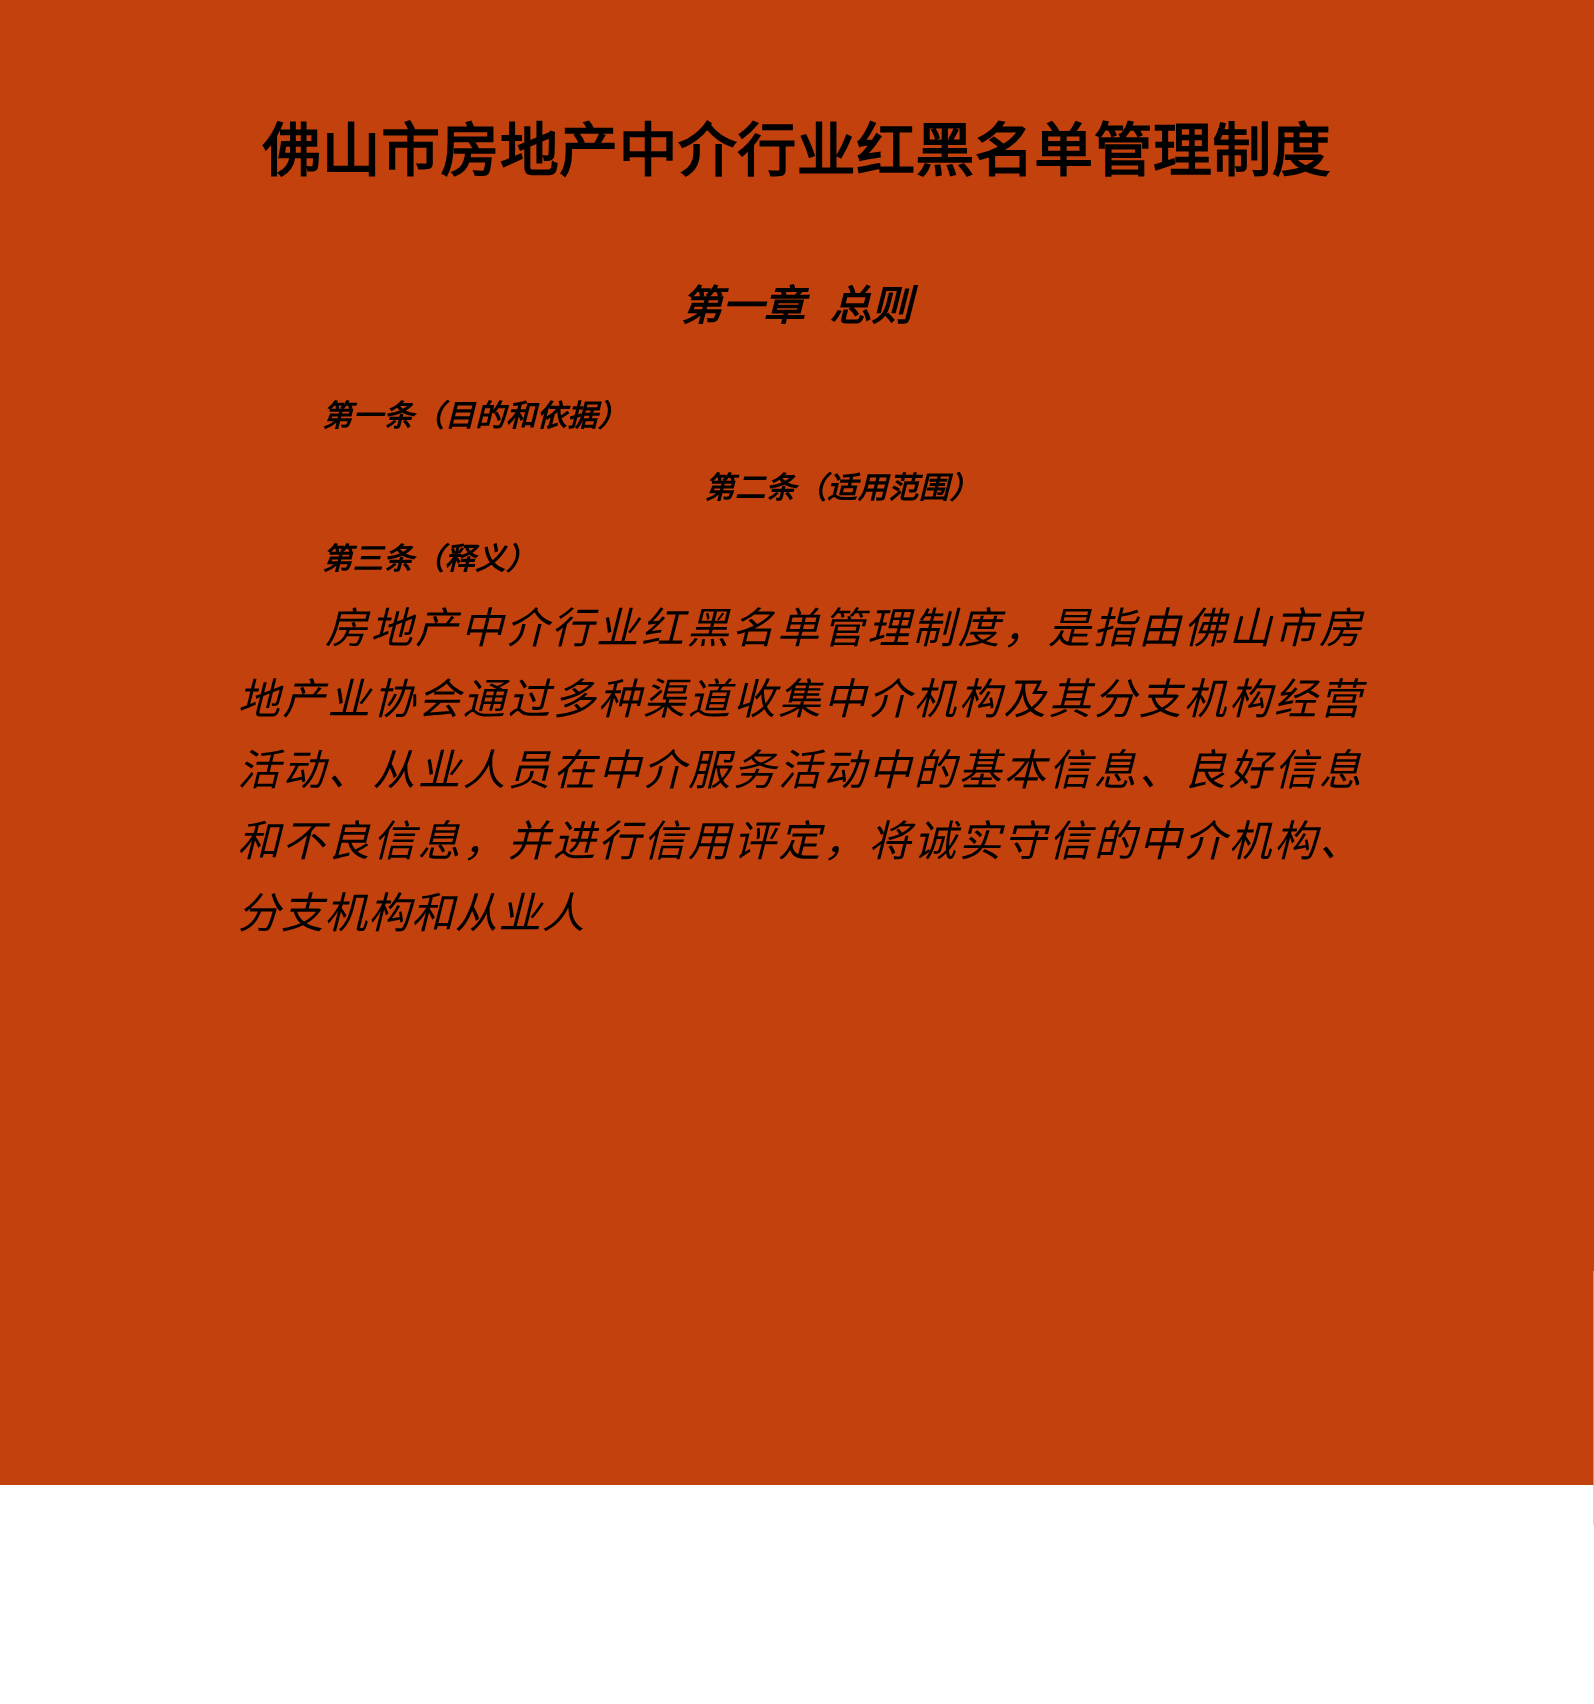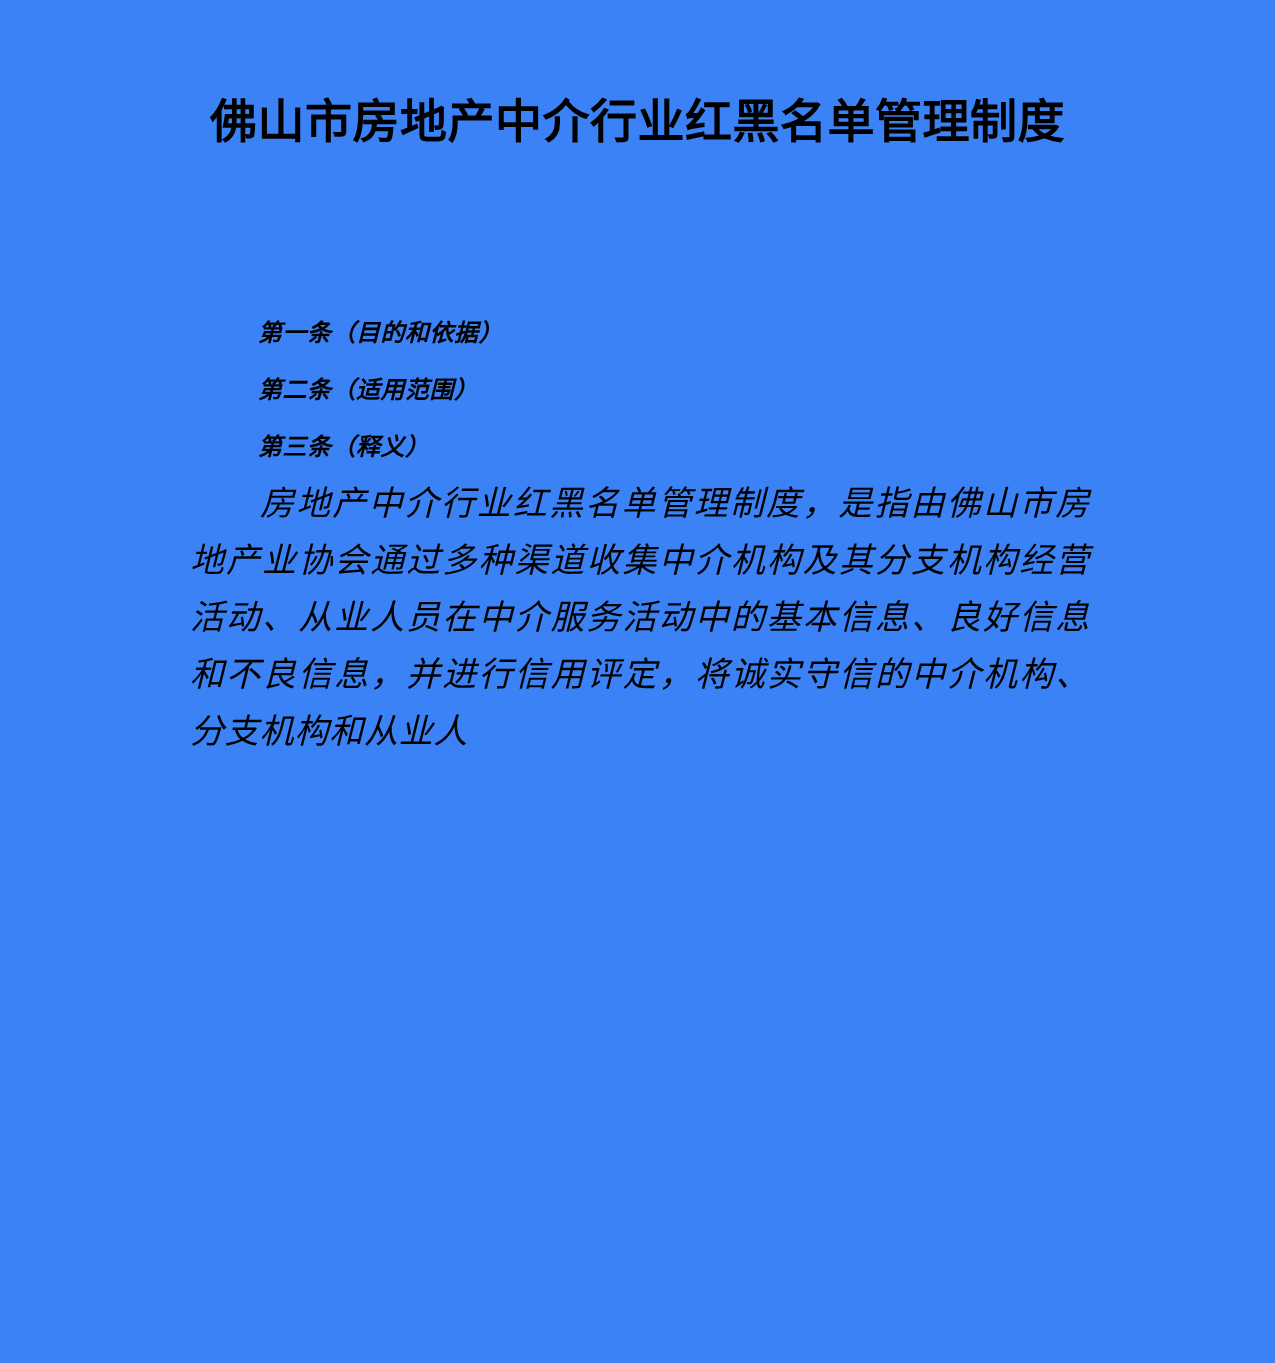--- a/index.html
+++ b/index.html
@@ -5,22 +5,22 @@
 <style>
   html, body {
     margin: 0;
     padding: 0;
     background: #ffffff;
   }
 
   #page {
     position: relative;
     width: 1275px;
-    height: 1363px;
-    background: #3b82f6;
+    height: 1188px;
+    background: #c2410c;
     overflow: hidden;
     font-family: "DejaVu Serif", "Liberation Serif", serif;
     color: #000000;
     -webkit-font-smoothing: antialiased;
   }
 
   
   .doc-title {
     position: absolute;
     top: 64px;
@@ -78,30 +78,33 @@
     margin: 0;
     padding: 0;
     text-align: justify;
     text-justify: inter-character;
     text-indent: 70px;
     letter-spacing: 0.8px;
     word-break: break-all;
   }
 
   
-  .blk-2-head { margin-top: 0; }
+  .blk-2-head { margin-top: 0; text-align: center; }
   .blk-3-head { margin-top: 0; font-style: italic; }
 </style>
 </head>
 <body>
 
 <div id="page">
 
   <h1 class="doc-title">佛山市房地产中介行业红黑名单管理制度</h1>
 
+  <h2 class="chapter-heading">
+    <span>第一章</span><span class="gap"></span><span>总则</span>
+  </h2>
 
   <div class="body-col">
 
     <h3 class="article-heading blk-1-head">第一条（目的和依据）</h3>
 
     <h3 class="article-heading blk-2-head">第二条（适用范围）</h3>
 
     <h3 class="article-heading blk-3-head">第三条（释义）</h3>
     <p class="article-body">房地产中介行业红黑名单管理制度，是指由佛山市房地产业协会通过多种渠道收集中介机构及其分支机构经营活动、从业人员在中介服务活动中的基本信息、良好信息和不良信息，并进行信用评定，将诚实守信的中介机构、分支机构和从业人</p>
 

